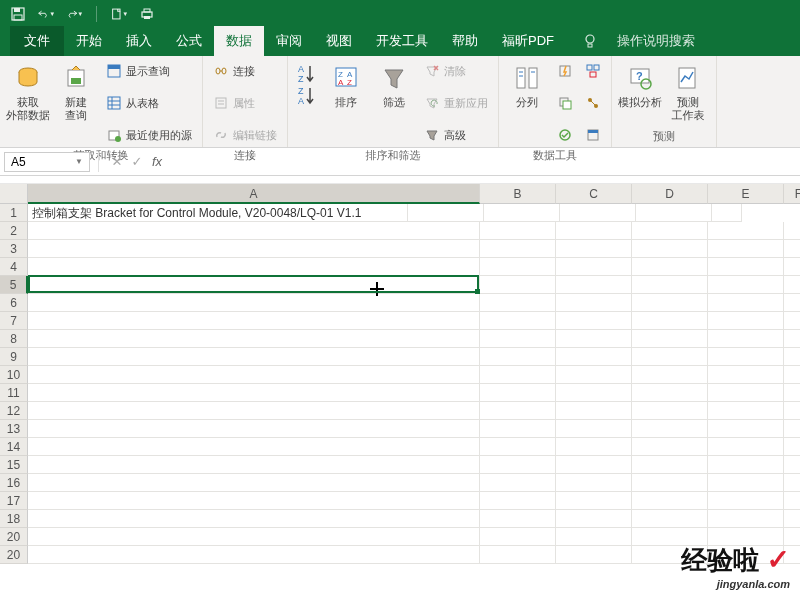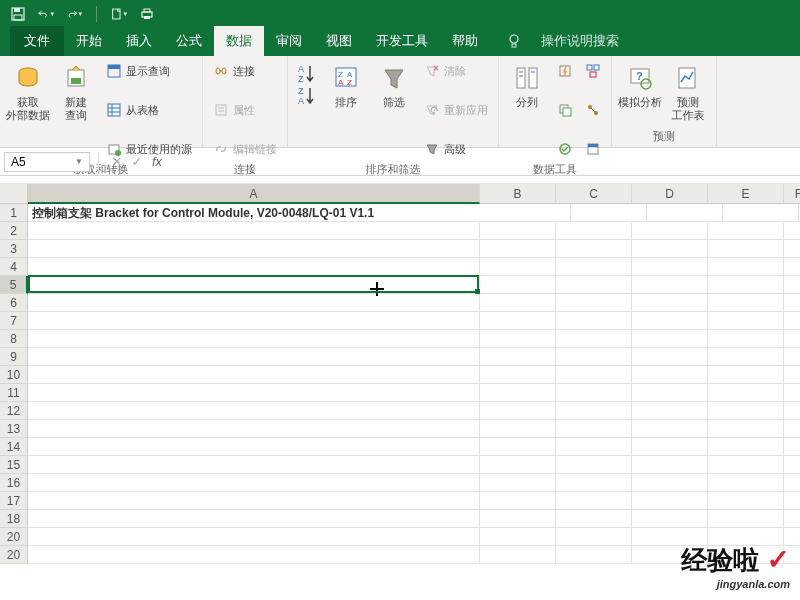--- a/index.html
+++ b/index.html
@@ -21,21 +21,21 @@
 .tell-me { display: flex; align-items: center; gap: 21px; padding: 6px 10px; margin-left: 8px; opacity: 0.85; }
 
 
 .ribbon { height: 92px; background: #f3f2f1; border-bottom: 1px solid #d4d4d4; display: flex; }
 .group { border-right: 1px solid #e0ded9; display: flex; flex-direction: column; padding: 4px 6px 0 6px; }
 .group-content { flex: 1; display: flex; align-items: flex-start; gap: 4px; }
 .group-label { text-align: center; font-size: 11px; color: #666; padding: 2px 0 3px 0; }
 .big-btn { display: flex; flex-direction: column; align-items: center; justify-content: flex-start; width: 44px; padding-top: 2px; font-size: 11px; color: #444; gap: 2px; }
 .big-btn .icon32 { width: 32px; height: 32px; display: flex; align-items: center; justify-content: center; }
 .big-btn .lbl { text-align: center; line-height: 1.2; }
-.vstack { display: flex; flex-direction: column; gap: 17px; }
+.vstack { display: flex; flex-direction: column; gap: 10px; }
 .small-btn { display: flex; align-items: center; gap: 4px; font-size: 11px; color: #444; height: 22px; padding: 0 4px; white-space: nowrap; }
 .small-btn.dim { color: #a8a8a8; }
 .small-btn .icon16 { width: 16px; height: 16px; display: flex; align-items: center; justify-content: center; flex-shrink: 0; }
 
 
 .formula-bar { height: 28px; background: #fff; border-bottom: 1px solid #d4d4d4; display: flex; align-items: center; font-size: 12px; }
 .name-box { width: 86px; border: 1px solid #ccc; margin-left: 4px; height: 20px; padding: 0 6px; display: flex; align-items: center; justify-content: space-between; background: #fff; }
 .name-box .arrow { font-size: 8px; color: #777; }
 .fb-sep { width: 1px; height: 20px; background: #e0e0e0; margin: 0 8px; }
 .fb-btn { width: 20px; text-align: center; color: #a8a8a8; font-size: 13px; }
@@ -120,20 +120,21 @@
 <div class="ribbon-tabs">
   <div class="tab file">文件</div>
   <div class="tab">开始</div>
   <div class="tab">插入</div>
   <div class="tab">公式</div>
   <div class="tab active">数据</div>
   <div class="tab">审阅</div>
   <div class="tab">视图</div>
   <div class="tab">开发工具</div>
   <div class="tab">帮助</div>
+  <div class="tab">福昕PDF</div>
   <div class="tell-me">
     <span>
       <svg width="12" height="14" viewBox="0 0 12 14">
           <circle cx="6" cy="5" r="4" fill="none" stroke="#fff" stroke-width="1.2"></circle>
           <rect x="4" y="10" width="4" height="3" fill="none" stroke="#fff" stroke-width="1"></rect>
         </svg>
     </span>
     <span>操作说明搜索</span>
   </div>
 </div>
@@ -441,21 +442,21 @@
       <div class="row-h">14</div>
       <div class="row-h">15</div>
       <div class="row-h">16</div>
       <div class="row-h">17</div>
       <div class="row-h">18</div>
       <div class="row-h">20</div>
       <div class="row-h">20</div>
     </div>
   <div class="cells" id="cells">
       <div class="cell-row">
-        <div class="cell" style="width: 543px; font-weight: bold;">控制箱支架 Bracket for Control Module, V20-0048/LQ-01 V1.1</div>
+        <div class="cell" style="width: 380px;">控制箱支架 Bracket for Control Module, V20-0048/LQ-01 V1.1</div>
         <div class="cell" style="width: 76px;"></div>
         <div class="cell" style="width: 76px;"></div>
         <div class="cell" style="width: 76px;"></div>
         <div class="cell" style="width: 76px;"></div>
         <div class="cell" style="width: 30px;"></div>
       </div>
       <div class="cell-row">
         <div class="cell" style="width: 452px;"></div>
         <div class="cell" style="width: 76px;"></div>
         <div class="cell" style="width: 76px;"></div>

